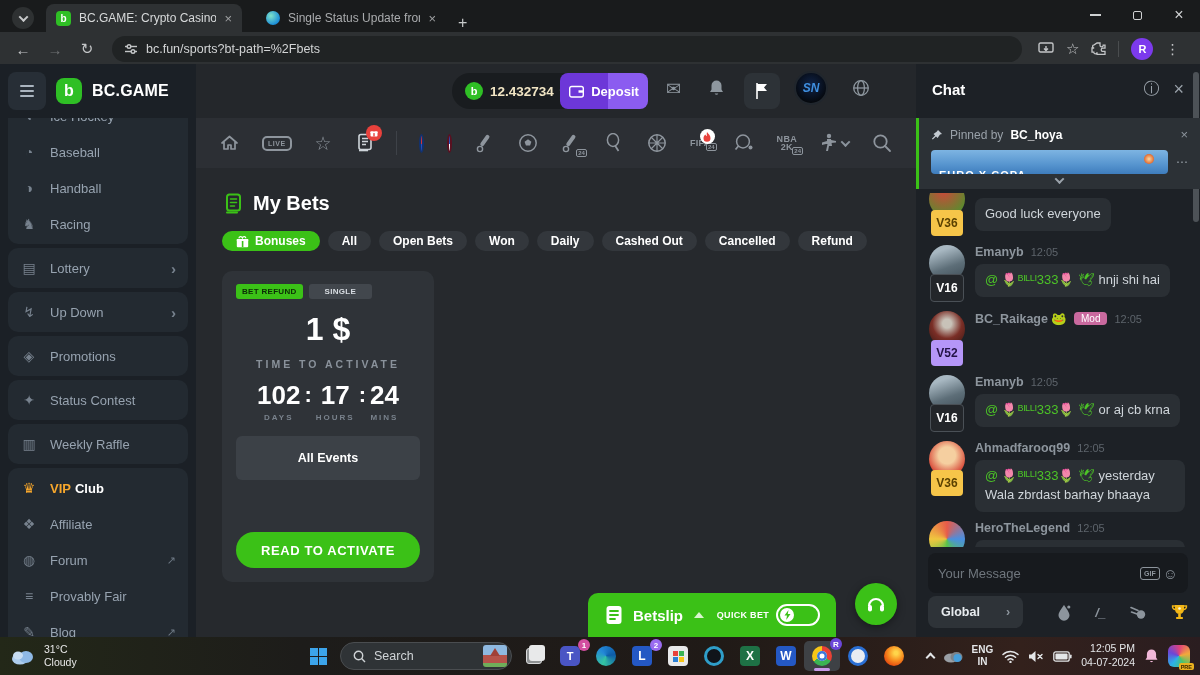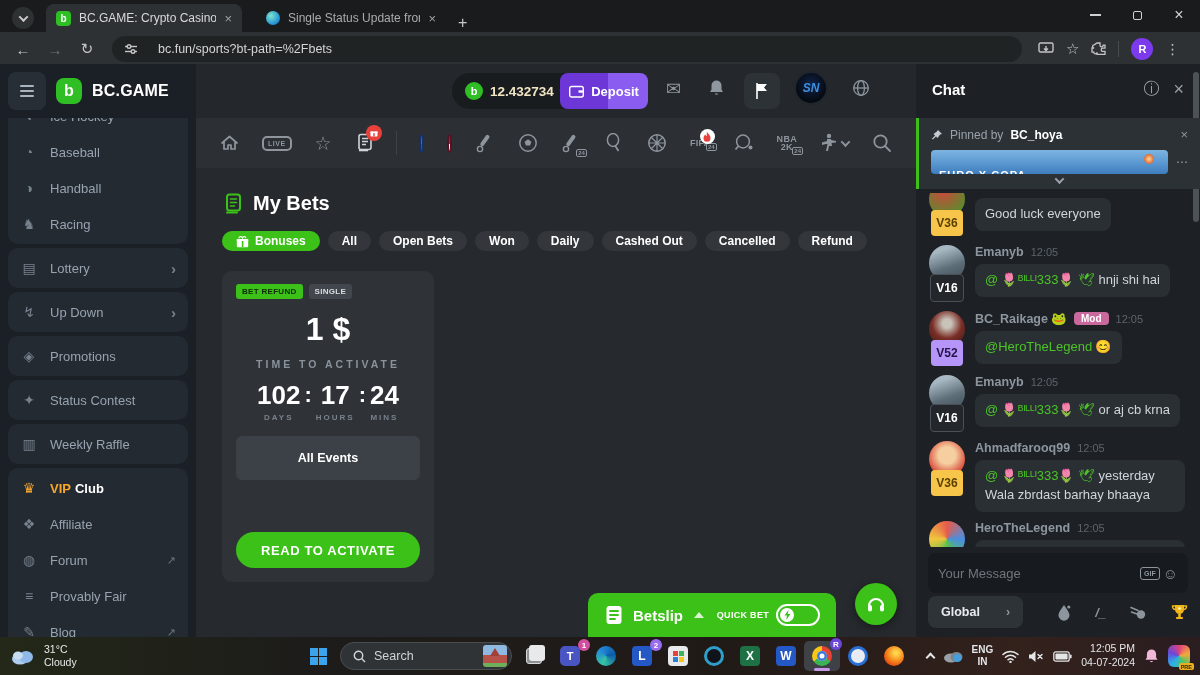--- a/index.html
+++ b/index.html
@@ -24,21 +24,21 @@
   .newtab { color:#c7c9ca; font-size:16px; margin-left:12px; }
   .wincontrols { position:absolute; right:0; top:0; height:30px; display:flex; }
   .winbtn { width:42px; height:30px; display:flex; align-items:center; justify-content:center; color:#cfd1d2; }
   .minbar { width:11px; height:1.5px; background:#cfd1d2; }
   .maxbox { width:9px; height:9px; border:1.3px solid #cfd1d2; border-radius:2px; }
   .toolbar { height:34px; background:#2e3133; display:flex; align-items:center; padding:0 10px; gap:6px; }
   .navbtn { width:26px; height:26px; display:flex; align-items:center; justify-content:center;
     color:#c3c5c7; font-size:15px; }
   .navbtn.dim { color:#6e7173; }
   .urlpill { flex:0 0 910px; height:26px; margin-left:6px; border-radius:13px; background:#202324;
-    display:flex; align-items:center; gap:20px; padding:0 12px; color:#d3d5d6; font-size:12.5px; }
+    display:flex; align-items:center; gap:8px; padding:0 12px; color:#d3d5d6; font-size:12.5px; }
   .tbicons { display:flex; align-items:center; gap:12px; margin-left:10px; color:#c3c5c7; }
   .divv { width:1px; height:16px; background:#4a4d4f; }
   .profile { width:22px; height:22px; border-radius:50%; background:#7c3aed; color:#fff; font-size:11px;
     font-weight:bold; display:flex; align-items:center; justify-content:center; }
 
   
   .app { position:relative; width:1200px; height:573px; display:flex; background:#26292d; }
 
   
   .sidebar { width:196px; background:#1b2026; flex:none; overflow:hidden; position:relative; }
@@ -100,21 +100,21 @@
   .content { flex:1; padding:24px 26px 0; position:relative; }
   .pagetitle { display:flex; align-items:center; gap:10px; }
   .pagetitle h1 { color:#fff; font-size:20px; font-weight:bold; }
   .pills { display:flex; gap:8px; margin-top:16px; }
   .pill { height:20px; border-radius:14px; background:#33373c; color:#fff; font-size:12px; font-weight:bold;
     display:flex; align-items:center; padding:0 14px; gap:6px; }
   .pill.active { background:#3bc117; }
   .betcard { margin-top:20px; width:212px; background:#2f3338; border-radius:10px; padding:13px 14px 14px; }
   .bc-badges { display:flex; gap:6px; }
   .bdg1 { background:#3bc117; color:#0c2b06; font-size:8px; font-weight:bold; padding:3px 6px; border-radius:3px; letter-spacing:.3px;}
-  .bdg2 { background:#42474d; color:#d7dce1; font-size:8px; font-weight:bold; padding:3px 6px; border-radius:3px; letter-spacing:.3px;}
+  .bdg2 { background:#42474d; color:#d7dce1; font-size:8px; font-weight:bold; padding:3px 16px; border-radius:3px; letter-spacing:.3px;}
   .bc-amt { text-align:center; color:#fff; font-size:32px; font-weight:bold; margin-top:12px; }
   .bc-ttl { text-align:center; color:#8a929b; font-size:10.5px; font-weight:bold; letter-spacing:3px; margin-top:10px; }
   .cd { display:flex; justify-content:center; align-items:flex-start; gap:4px; margin-top:10px; }
   .cd .num { color:#fff; font-size:26px; font-weight:bold; text-align:center; }
   .cd .unit { color:#79828c; font-size:8px; font-weight:bold; letter-spacing:2px; text-align:center; margin-top:2px; }
   .cd .sep { color:#fff; font-size:22px; font-weight:bold; margin-top:2px; }
   .allev { margin-top:14px; width:100%; height:44px; border-radius:6px; background:#3c4147;
     color:#fff; font-size:12.5px; font-weight:bold; display:flex; align-items:center; justify-content:center; }
   .cta { margin-top:52px; width:100%; height:36px; border-radius:18px; background:#3bc117;
     color:#fff; font-size:13px; font-weight:bold; letter-spacing:.6px; display:flex; align-items:center; justify-content:center; }
@@ -159,21 +159,21 @@
   .av3 { background:radial-gradient(circle at 50% 35%, #c8c2b8 15%, #7a2e26 50%, #311510); }
   .av4 { background:radial-gradient(circle at 50% 40%, #f5cfa0 30%, #d94f3d 70%, #8c2318); }
   .av5 { background:conic-gradient(#e85b4a, #4a8fe0, #58c24a, #f0c63f, #e85b4a); }
   .vbadge { margin-top:-7px; border-radius:4px; padding:6px 5px; font-size:12px; font-weight:bold; position:relative; }
   .vb-dark { background:#23262a; color:#fff; border:1px solid #4a5056; }
   .vb-gold { background:#f6c549; color:#5a4100; }
   .vb-purple { background:#b596f8; color:#241447; }
   .mbody { min-width:0; }
   .mhead { display:flex; align-items:center; gap:7px; font-size:12.5px; color:#8d959d; font-weight:bold; }
   .mtime { color:#5d646b; font-size:11px; font-weight:normal; }
-  .modpill { background:#c9699e; color:#fff; font-size:10px; font-weight:bold; border-radius:4px; padding:1px 7px; }
+  .modpill { background:#c9699e; color:#fff; font-size:10px; font-weight:normal; border-radius:4px; padding:1px 7px; }
   .bubble { margin-top:5px; background:#2a2f34; border-radius:8px; padding:7px 10px; font-size:13px;
     color:#cfd5da; line-height:1.45; display:inline-block; max-width:210px; }
   .mention { color:#4cc327; }
   .msg.partial { margin-top:-14px; }
   .msg.partial .av { clip-path:inset(12px 0 0 0); }
   .chat-input { margin:6px 12px 0; height:40px; background:#171a1e; border-radius:8px; display:flex;
     align-items:center; padding:0 10px; gap:3px; flex:none; }
   .chat-input input { flex:1; background:transparent; border:none; outline:none; color:#cfd5da; font-size:13px;
     font-family:"Liberation Sans",sans-serif; min-width:0; }
   .chat-input input::placeholder { color:#6f767d; }
@@ -671,21 +671,20 @@
         <div class="avcol">
             <span class="av av3"></span>
             <span class="vbadge vb-purple">V52</span>
           </div>
         <div class="mbody">
           <div class="mhead">
               <span>BC_Raikage 🐸</span>
               <span class="modpill">Mod</span>
               <span class="mtime">12:05</span>
             </div>
-          <span class="bubble"><span class="mention">@HeroTheLegend</span> <span>😊</span></span>
         </div>
       </div>
 
       <div class="msg">
         <div class="avcol">
             <span class="av av2"></span>
             <span class="vbadge vb-dark">V16</span>
           </div>
         <div class="mbody">
           <div class="mhead">

